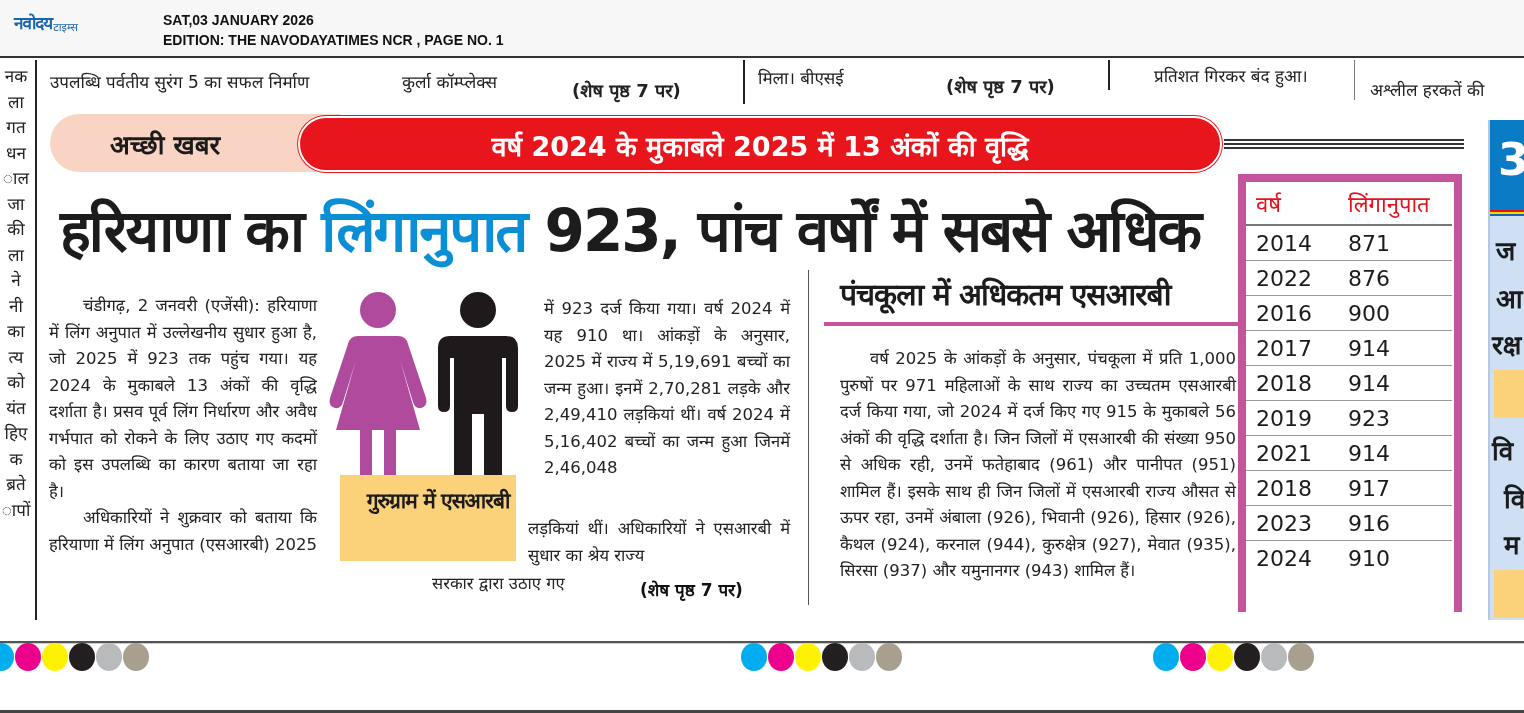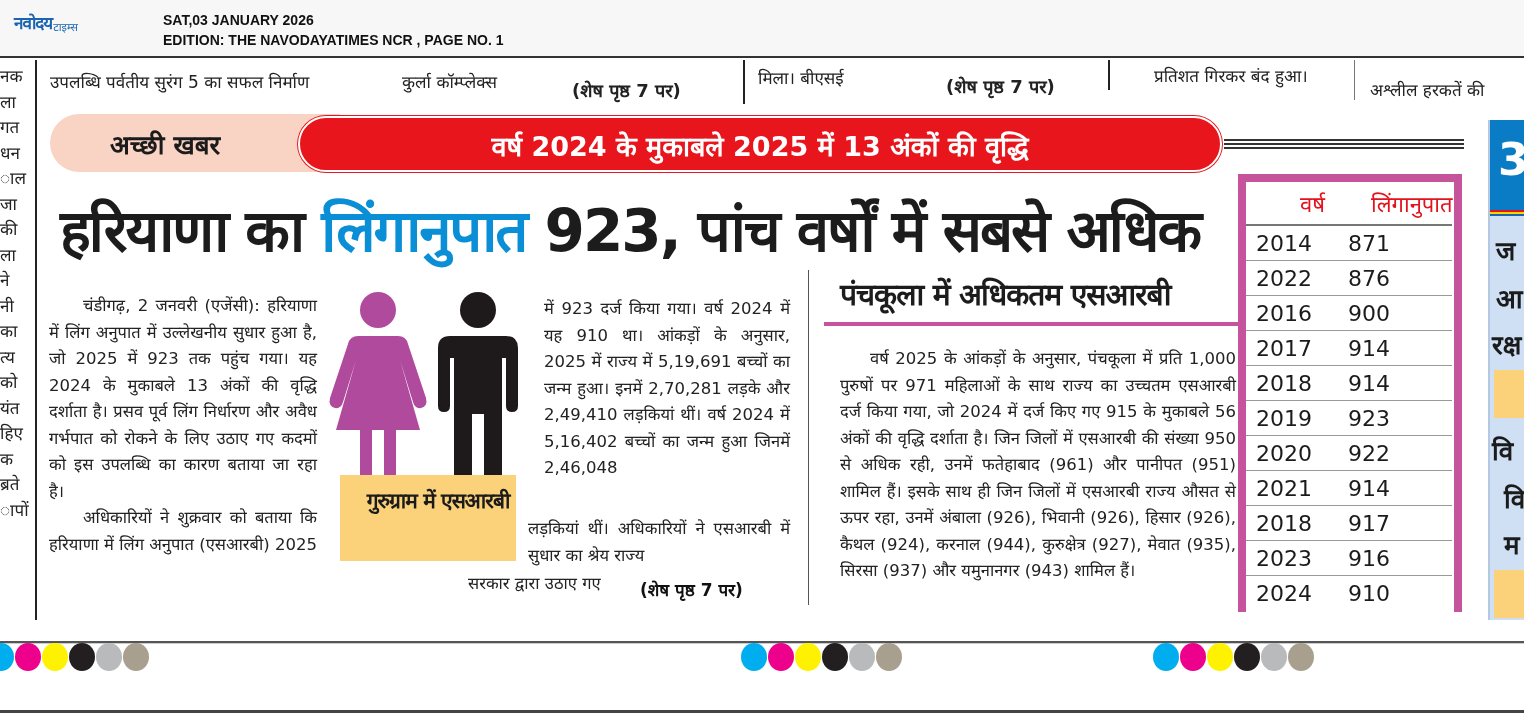--- a/index.html
+++ b/index.html
@@ -13,21 +13,21 @@
   .logo-sub { font-family: "DejaVu Sans", sans-serif; font-size: 11px; color: #1a64b0; margin-left: 1px; }
   .edition { position: absolute; left: 163px; top: 10px; font-size: 14px; font-weight: bold; line-height: 20px; color: #111; }
 
   
   .upper-strip { position: absolute; left: 0; top: 60px; width: 1524px; height: 46px; font-family: "DejaVu Sans", sans-serif; font-size: 17px; color: #222; }
   .upper-strip .frag { position: absolute; white-space: nowrap; }
   .upper-strip .cont { font-weight: bold; font-size: 18px; }
   .vrule { position: absolute; background: #222; width: 2px; }
 
   
-  .leftcol { position: absolute; left: 0; top: 64px; width: 32px; height: 560px; overflow: hidden; font-family: "DejaVu Sans", sans-serif; font-size: 17px; line-height: 25.5px; text-align: left; color: #222; }
+  .leftcol { position: absolute; left: 0; top: 64px; width: 32px; height: 560px; overflow: hidden; font-family: "DejaVu Sans", sans-serif; font-size: 17px; line-height: 25.5px; text-align: center; color: #222; }
   .leftcol div { white-space: nowrap; direction: rtl; }
 
   
   .banner-kicker { position: absolute; left: 50px; top: 114px; width: 290px; height: 58px; background: #f9d4c4; border-radius: 29px 0 0 29px; }
   .banner-kicker span { position: absolute; left: 60px; top: 12px; font-family: "DejaVu Sans", sans-serif; font-weight: bold; font-size: 26px; color: #1b1b1b; }
   .banner-red { position: absolute; left: 298px; top: 116px; width: 924px; height: 56px; background: #e8161c; border-radius: 28px; border: 2px solid #fff; box-shadow: 0 0 0 1px #e8161c; }
   .banner-red span { position: absolute; left: 0; right: 0; top: 9px; text-align: center; font-family: "DejaVu Sans", sans-serif; font-weight: bold; font-size: 27px; color: #ffffff; }
   .triple-rule { position: absolute; left: 1224px; top: 139px; width: 240px; height: 10px; border-top: 2px solid #333; border-bottom: 2px solid #333; }
   .triple-rule::after { content: ""; position: absolute; left: 0; right: 0; top: 2px; border-top: 2px solid #333; }
 
@@ -52,21 +52,21 @@
   .caption-box .c1 { margin-top: 10px; }
 
   
   .subhead { position: absolute; left: 840px; top: 273px; font-family: "DejaVu Sans", sans-serif; font-weight: bold; font-size: 30px; color: #1c1c1c; white-space: nowrap; letter-spacing: -1px; }
   .subhead-rule { position: absolute; left: 824px; top: 322px; width: 422px; height: 4px; background: #c6549c; }
 
   
   .tbl-frame { position: absolute; left: 1238px; top: 174px; width: 224px; height: 438px; border: 8px solid #c6549c; border-bottom: none; background: #fff; }
   .tbl { position: absolute; left: 1246px; top: 182px; width: 206px; }
   .tbl-head { display: flex; height: 44px; align-items: center; border-bottom: 2px solid #777; }
-  .tbl-head span { color: #e3121c; font-family: Liberation Mono, monospace; font-size: 22px; margin-left: 44px; }
+  .tbl-head span { color: #e3121c; font-family: Liberation Mono, monospace; font-size: 22px; }
   .tbl-row { display: flex; height: 35px; align-items: center; border-bottom: 1px solid #999; }
   .tbl-row:last-child { border-bottom: none; }
   .tbl-row span { font-family: "DejaVu Sans", sans-serif; font-size: 22px; color: #1b1b1b; }
   .c-year { width: 100px; padding-left: 10px; }
   .c-val { width: 106px; padding-left: 2px; }
 
   
   .rightpanel { position: absolute; left: 1488px; top: 120px; width: 36px; height: 500px; background: #cfe0f5; overflow: hidden; border-left: 2px solid #b5c8e2; }
   .rp-top { position: absolute; left: 0; top: 0; width: 36px; height: 90px; background: #0a7cc5; }
   .rp-top span { position: absolute; left: 8px; top: 14px; color: #fff; font-weight: bold; font-size: 44px; font-family: "DejaVu Sans", sans-serif; }
@@ -141,21 +141,21 @@
 <div class="triple-rule"></div>
 
 <h1 class="headline">
   <span>हरियाणा का </span><span class="hl-blue">लिंगानुपात</span><span> 923, पांच वर्षों में सबसे अधिक</span>
 </h1>
 
 <div class="col col1">
   <p style="text-indent:34px;">चंडीगढ़, 2 जनवरी (एजेंसी): हरियाणा में लिंग अनुपात में उल्लेखनीय सुधार हुआ है, जो 2025 में 923 तक पहुंच गया। यह 2024 के मुकाबले 13 अंकों की वृद्धि दर्शाता है। प्रसव पूर्व लिंग निर्धारण और अवैध गर्भपात को रोकने के लिए उठाए गए कदमों को इस उपलब्धि का कारण बताया जा रहा है।</p>
   <p style="text-indent:34px;">अधिकारियों ने शुक्रवार को बताया कि हरियाणा में लिंग अनुपात (एसआरबी) 2025</p>
 </div>
-<span class="col" style="left:432px; top:571px; white-space:nowrap;margin-left:36px;">सरकार द्वारा उठाए गए</span>
+<span class="col" style="left:432px; top:571px; white-space:nowrap;">सरकार द्वारा उठाए गए</span>
 
 <svg class="figure" viewBox="0 0 200 272">
   <g fill="#b04a9c">
     <circle cx="50" cy="20" r="18"></circle>
     <path d="M30 46 H70 Q78 46 80 54 L98 108 Q100 116 93 118 Q87 119 85 112 L72 70 L92 140 H68 V190 H56 V140 H44 V190 H32 V140 H8 L28 70 L15 112 Q13 119 7 118 Q0 116 2 108 L20 54 Q22 46 30 46 Z"></path>
   </g>
   <g fill="#1e1a1b">
     <circle cx="150" cy="20" r="18"></circle>
     <path d="M122 46 H178 Q190 46 190 58 V116 Q190 122 184 122 Q178 122 178 116 V68 H174 V190 H156 V124 H144 V190 H126 V68 H122 V116 Q122 122 116 122 Q110 122 110 116 V58 Q110 46 122 46 Z"></path>
   </g>
@@ -202,24 +202,20 @@
     </div>
   <div class="tbl-row">
       <span class="c-year">2018</span>
       <span class="c-val">914</span>
     </div>
   <div class="tbl-row">
       <span class="c-year">2019</span>
       <span class="c-val">923</span>
     </div>
   <div class="tbl-row">
-      <span class="c-year">2020</span>
-      <span class="c-val">922</span>
-    </div>
-  <div class="tbl-row">
       <span class="c-year">2021</span>
       <span class="c-val">914</span>
     </div>
   <div class="tbl-row">
       <span class="c-year">2018</span>
       <span class="c-val">917</span>
     </div>
   <div class="tbl-row">
       <span class="c-year">2023</span>
       <span class="c-val">916</span>

